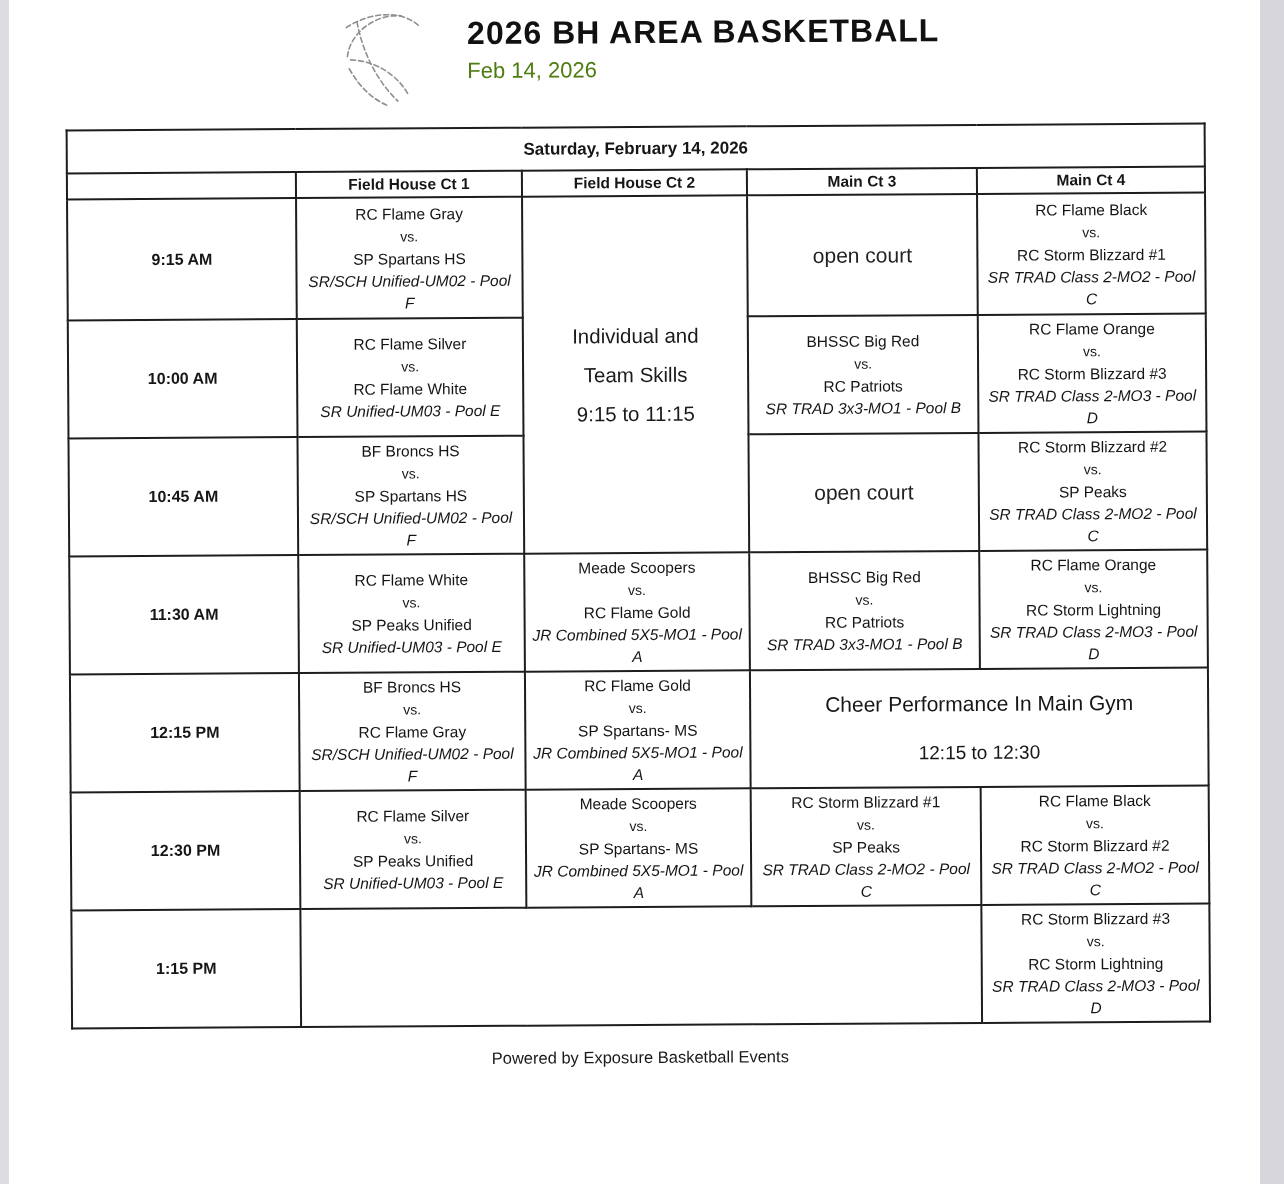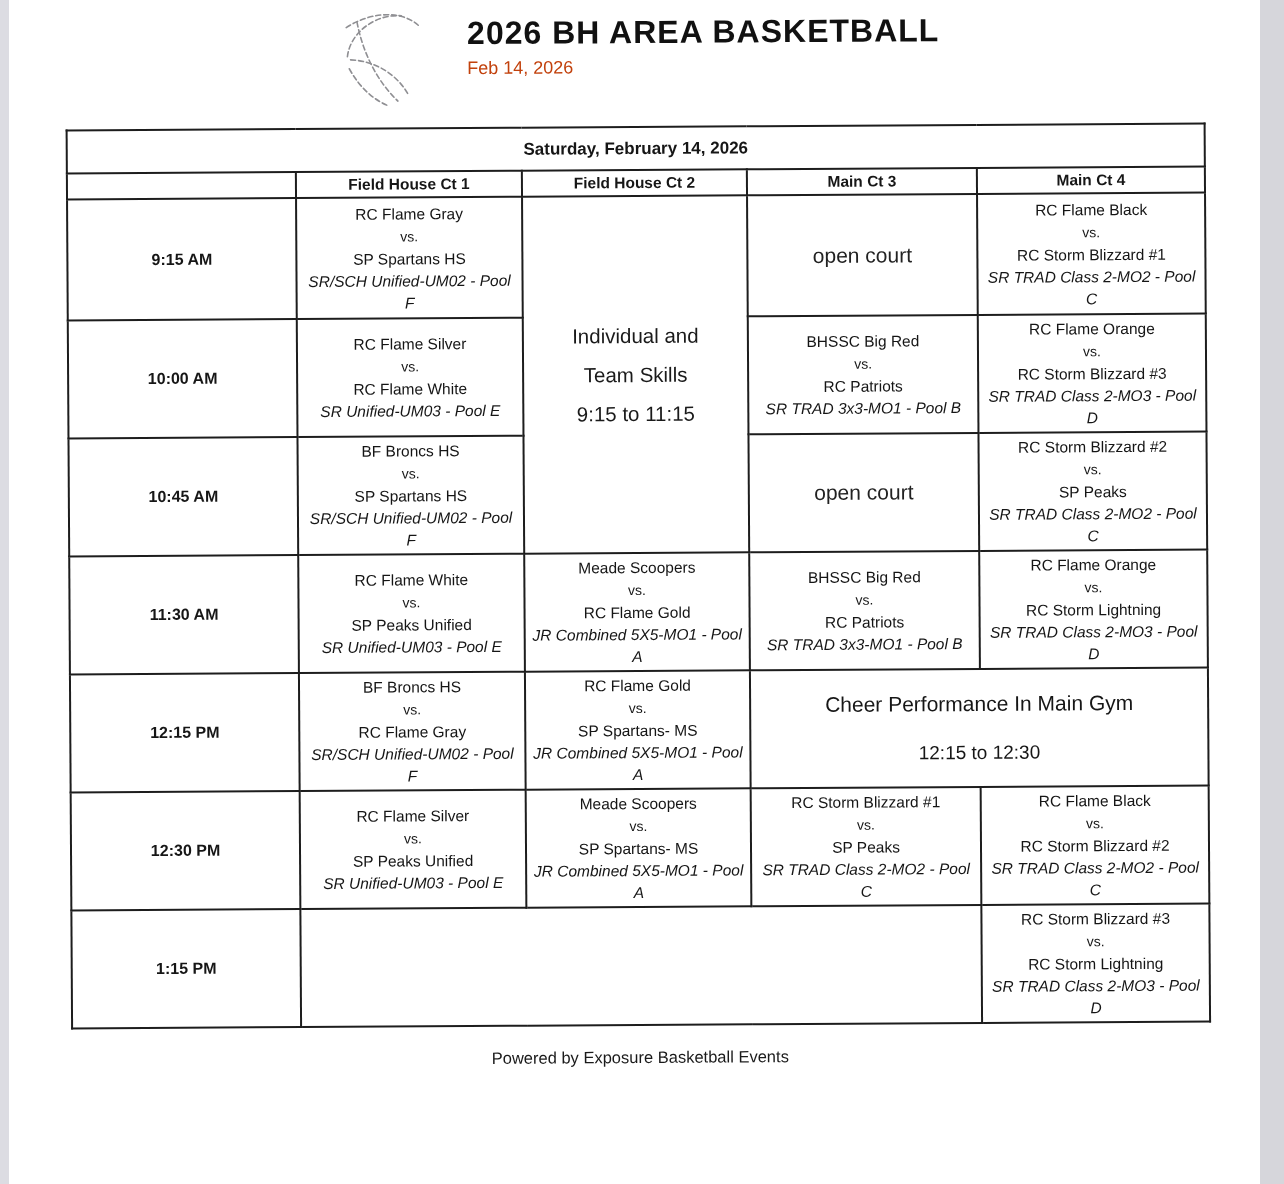--- a/index.html
+++ b/index.html
@@ -20,21 +20,21 @@
     transform: rotate(-0.35deg);
     transform-origin: 640px 520px;
   }
 
   .doc-header { position: relative; height: 110px; }
   .ball-icon { position: absolute; left: 342px; top: 2px; width: 100px; height: 104px; }
   .doc-title {
     position: absolute; left: 470px; top: 14px;
     font-size: 32px; font-weight: bold; letter-spacing: 1px; color: #111;
   }
-  .doc-date { position: absolute; left: 470px; top: 57px; font-size: 18px; color: #c2410c; }
+  .doc-date { position: absolute; left: 470px; top: 57px; font-size: 22px; color: #4d7c0f; }
 
   table.sched {
     border-collapse: collapse;
     margin-left: 68px; margin-top: 16px;
     width: 1138px; table-layout: fixed;
   }
   table.sched td {
     border: 2px solid #1d1d1d;
     text-align: center; vertical-align: middle;
     padding: 2px 4px;

